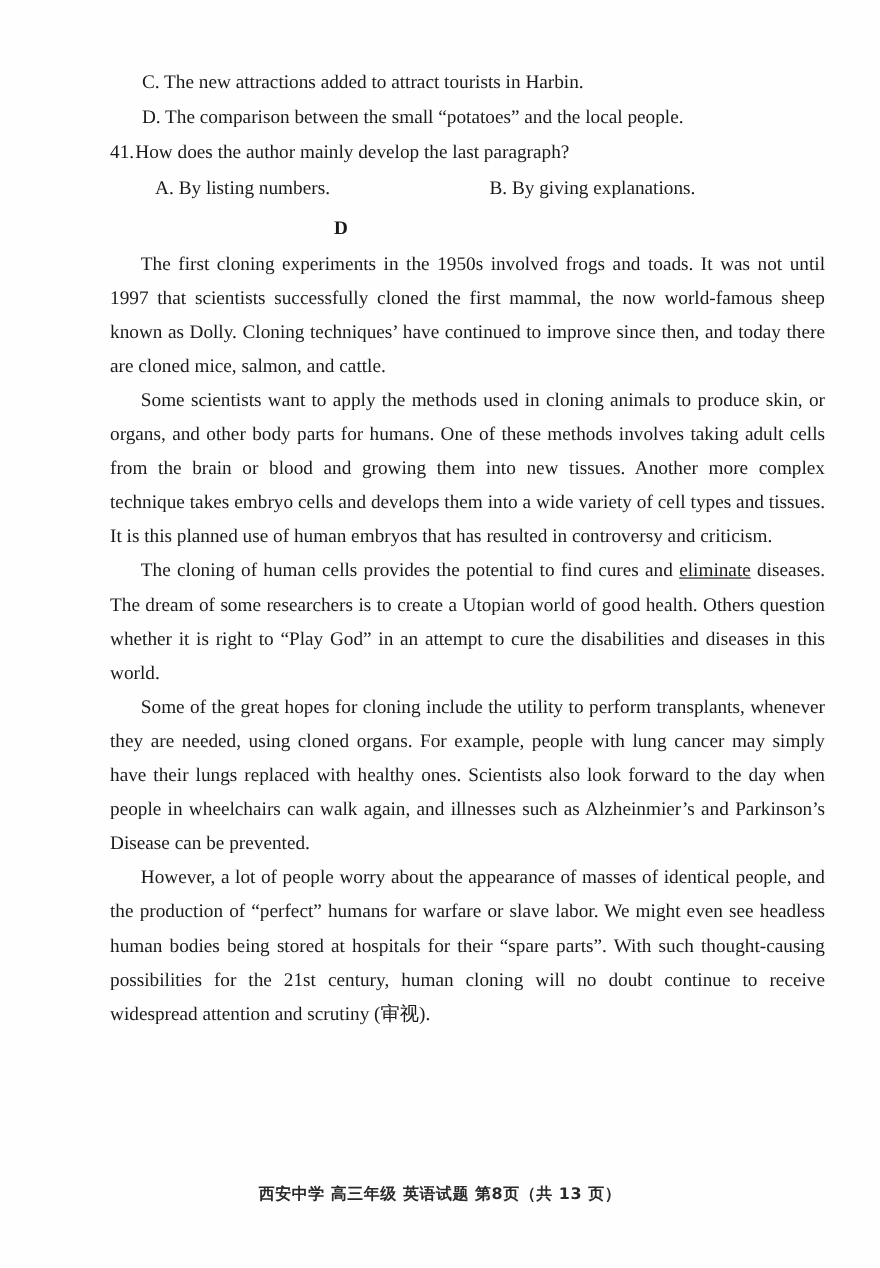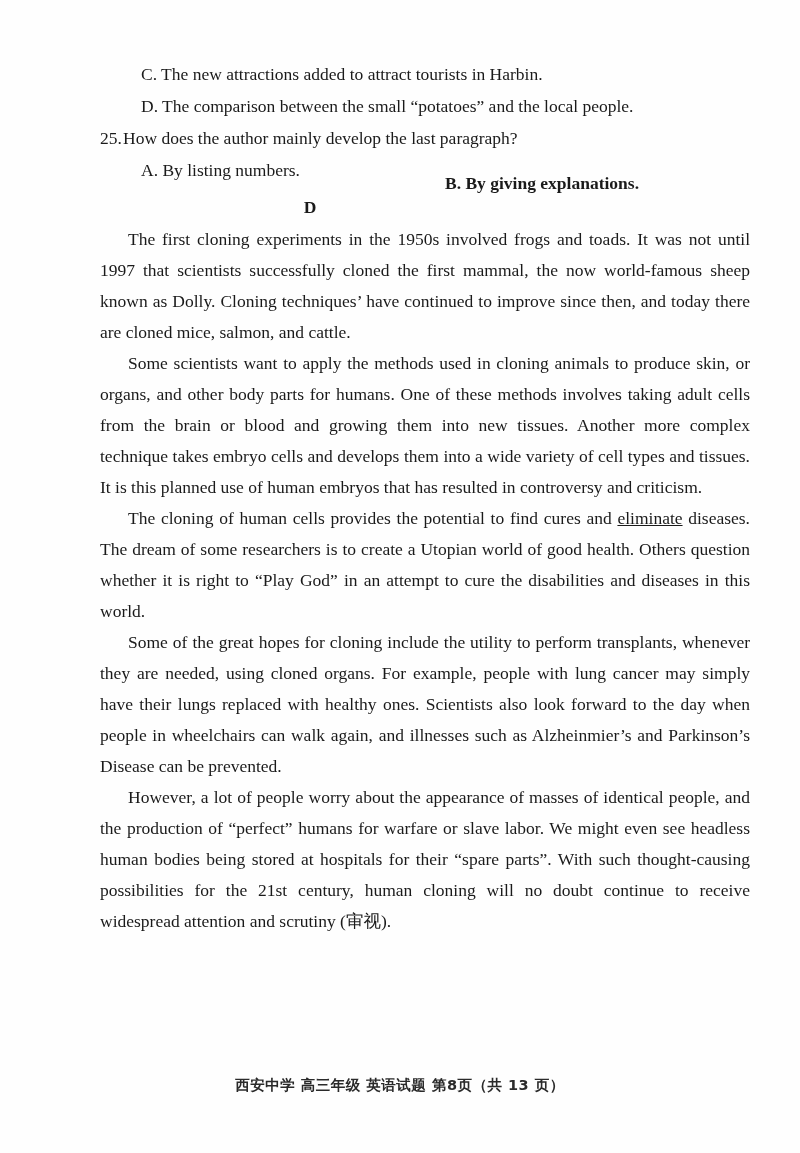--- a/index.html
+++ b/index.html
@@ -25,21 +25,21 @@
   .content {
     position: absolute;
     left: 100px;
     top: 58px;
     width: 650px;
   }
   
   .opt-line {
     font-size: 17.5px;
     line-height: 32px;
-    margin-left: 41px;
+    margin-left: 29px;
     white-space: nowrap;
   }
   .q-line {
     font-size: 17.5px;
     line-height: 32px;
     margin-left: 0;
     white-space: nowrap;
   }
   .q-num {
     display: inline-block;
@@ -47,21 +47,21 @@
   }
   .opt-row {
     font-size: 17.5px;
     line-height: 32px;
     margin-left: 23px;
     position: relative;
     height: 32px;
     white-space: nowrap;
   }
   .opt-col-a { position: absolute; left: 0; top: 0; margin-left: 18px; }
-  .opt-col-b { position: absolute; left: 322px; top: 13px; font-weight: bold; }
+  .opt-col-b { position: absolute; left: 322px; top: 0; }
 
   
   .section-letter {
     text-align: center;
     font-weight: bold;
     font-size: 17.5px;
     line-height: 30px;
     margin-top: 6px;
     margin-bottom: 2px;
     padding-right: 230px;
@@ -99,21 +99,21 @@
 </head>
 <body>
 
 <div class="page">
   <div class="content">
 
     <div class="opt-line">C. The new attractions added to attract tourists in Harbin.</div>
     <div class="opt-line">D. The comparison between the small “potatoes” and the local people.</div>
 
     <div class="q-line">
-      <span class="q-num">25.</span><span>How does the author mainly develop the last paragraph?</span>
+      <span class="q-num">41.</span><span>How does the author mainly develop the last paragraph?</span>
     </div>
 
     <div class="opt-row">
       <span class="opt-col-a">A. By listing numbers.</span>
       <span class="opt-col-b">B. By giving explanations.</span>
     </div>
 
     <div class="section-letter">D</div>
 
     <p class="para">The first cloning experiments in the 1950s involved frogs and toads. It was not until 1997 that scientists successfully cloned the first mammal, the now world-famous sheep known as Dolly. Cloning techniques’ have continued to improve since then, and today there are cloned mice, salmon, and cattle.</p>

